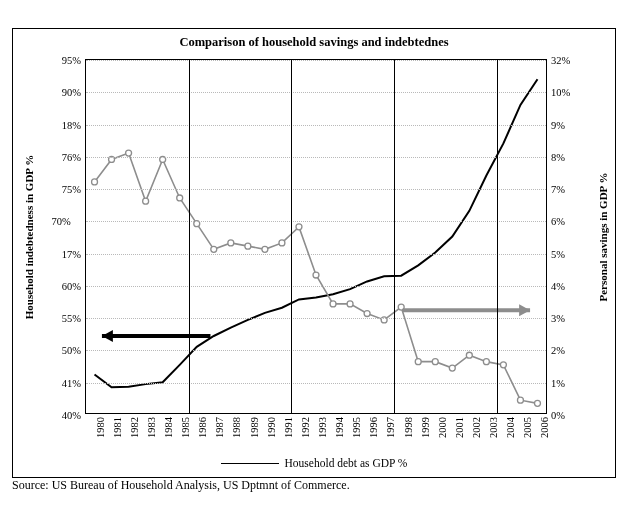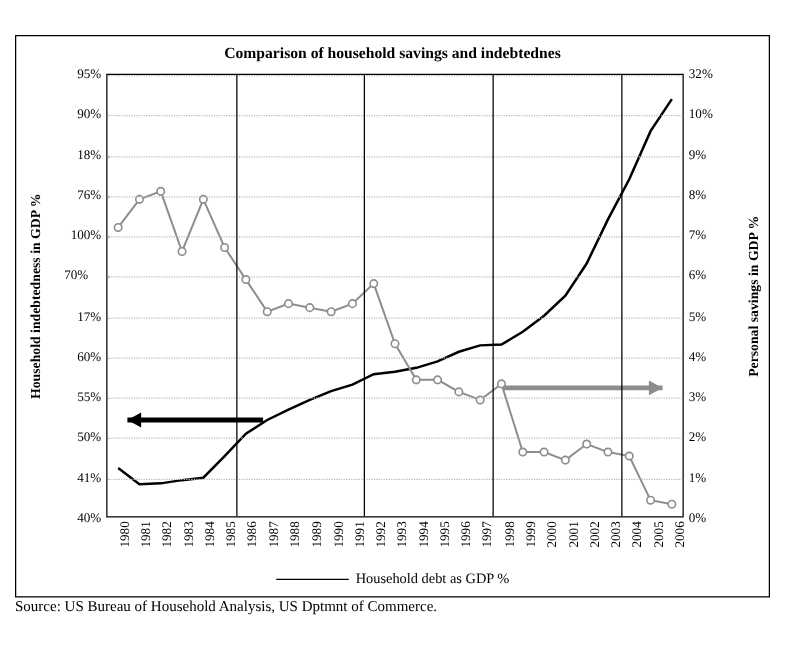--- a/index.html
+++ b/index.html
@@ -264,21 +264,21 @@
         <div class="ytick-left" style="top: 290.455px;">50%</div>
         <div class="gridline-h" style="top: 258.182px;"></div>
         <div class="ytick-left" style="top: 258.182px;">55%</div>
         <div class="gridline-h" style="top: 225.909px;"></div>
         <div class="ytick-left" style="top: 225.909px;">60%</div>
         <div class="gridline-h" style="top: 193.636px;"></div>
         <div class="ytick-left" style="top: 193.636px;">17%</div>
         <div class="gridline-h" style="top: 161.364px;"></div>
         <div class="ytick-left" style="top: 161.364px; text-align: center;">70%</div>
         <div class="gridline-h" style="top: 129.091px;"></div>
-        <div class="ytick-left" style="top: 129.091px;">100%</div>
+        <div class="ytick-left" style="top: 129.091px;">75%</div>
         <div class="gridline-h" style="top: 96.8182px;"></div>
         <div class="ytick-left" style="top: 96.8182px;">76%</div>
         <div class="gridline-h" style="top: 64.5455px;"></div>
         <div class="ytick-left" style="top: 64.5455px;">18%</div>
         <div class="gridline-h" style="top: 32.2727px;"></div>
         <div class="ytick-left" style="top: 32.2727px;">90%</div>
         <div class="gridline-h" style="top: 0px;"></div>
         <div class="ytick-left" style="top: 0px;">95%</div>
         <div class="ytick-right" style="top: 355px;">0%</div>
         <div class="ytick-right" style="top: 322.727px;">1%</div>

